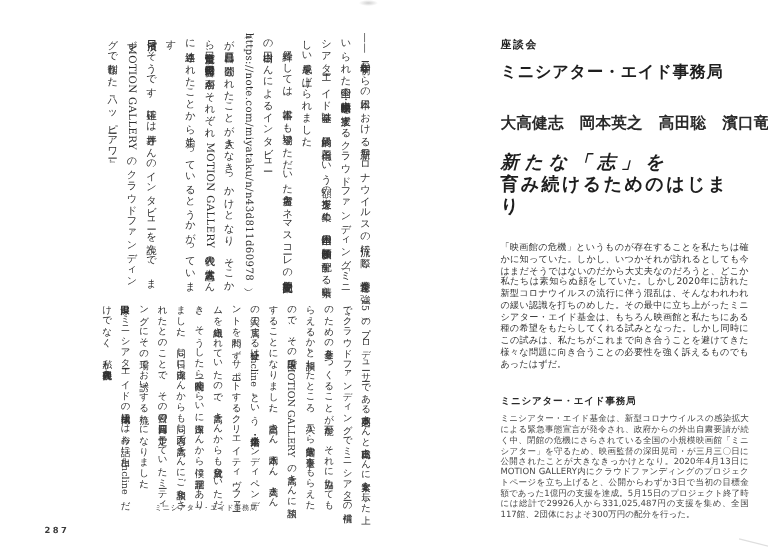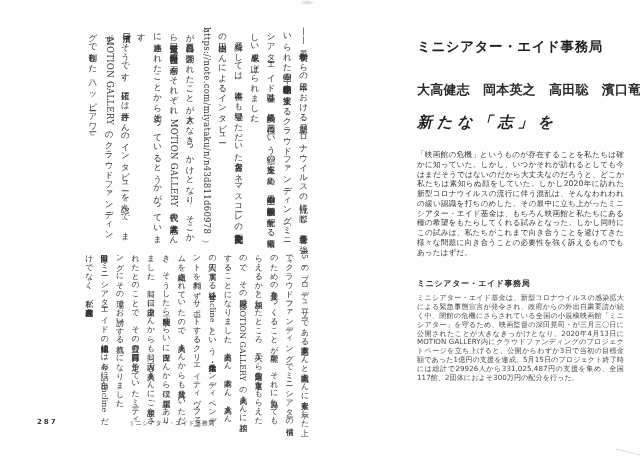--- a/index.html
+++ b/index.html
@@ -29,21 +29,21 @@
   }
   .band2 {
     left: 32px; top: 249px;
     width: 280px; height: 177px;
     font-size: 7.9px; line-height: 15.4px; letter-spacing: 0.05px;
   }
   .vband p { margin: 0; padding: 0; }
   .speaker { font-weight: bold; font-family: "DejaVu Sans", "Liberation Sans", sans-serif; font-size: 0.95em; }
 
   .footer-num {
-    left: 37px; top: 418px;
+    left: 37px; top: 438px;
     font-family: "DejaVu Sans", "Liberation Sans", sans-serif;
     font-size: 7px; font-weight: bold; letter-spacing: 2px; color: #3a3a3a;
   }
   .footer-running {
     left: 129px; top: 419px;
     font-family: "DejaVu Sans", "Liberation Sans", sans-serif;
     font-size: 6px; letter-spacing: 0.5px; color: #3a3a3a;
   }
 
   
@@ -114,27 +114,29 @@
     <p>（15）のプロデューサーである岡本英之さんと高田聡さんに素案を示した上で『クラウドファンディングでミニシアターの補償のための基金をつくることが可能か、それに協力してもらえるか』と相談したところ、二人から肯定的な返事をもらえたので、その段階でMOTION GALLERYの大高さんに相談することになりました。高田さん、岡本さん、大高さんの三人の属する会社は『Incline』という、企業・自治体・インディペンデントを問わずサポートするクリエイティヴ・ファームを組織されていたので。大高さんからも賛成をいただき、そうしたら一時間後くらいに深田さんから僕に電話がありました。同じ日に深田さんからも同じ内容で大高さんにご相談をされたとのことで、その翌日の四月三日に予定していたミーティングにその場でお誘いする流れになりました。</p>
     <p><span class="speaker">深田</span><span>　ミニシアター・エイドの構成団体には今お話に出たInclineだけでなく、私が共同代表理事を</span></p>
   </div>
 
   <div class="abs footer-num">287</div>
   <div class="abs footer-running">ミニシアター・エイド事務局</div>
 </div>
 
 <div class="rpage">
 
+  <div class="kicker">座談会</div>
 
   <div class="rtitle">ミニシアター・エイド事務局</div>
 
   <div class="participants">大高健志　岡本英之　高田聡　濱口竜介　深田晃司</div>
 
   <div class="subtitle">
     <div class="l1">新たな「志」を</div>
+    <div class="l2">育み続けるためのはじまり</div>
   </div>
 
   <div class="lead">「映画館の危機」というものが存在することを私たちは確かに知っていた。しかし、いつかそれが訪れるとしても今はまだそうではないのだから大丈夫なのだろうと、どこか私たちは素知らぬ顔をしていた。しかし2020年に訪れた新型コロナウイルスの流行に伴う混乱は、そんなわれわれの緩い認識を打ちのめした。その最中に立ち上がったミニシアター・エイド基金は、もちろん映画館と私たちにある種の希望をもたらしてくれる試みとなった。しかし同時にこの試みは、私たちがこれまで向き合うことを避けてきた様々な問題に向き合うことの必要性を強く訴えるものでもあったはずだ。</div>
 
   <div class="profile-heading">ミニシアター・エイド事務局</div>
   <div class="profile-body">ミニシアター・エイド基金は、新型コロナウイルスの感染拡大による緊急事態宣言が発令され、政府からの外出自粛要請が続く中、閉館の危機にさらされている全国の小規模映画館「ミニシアター」を守るため、映画監督の深田晃司・が三月三〇日に公開されたことが大きなきっかけとなり。2020年4月13日にMOTION GALLERY内にクラウドファンディングのプロジェクトページを立ち上げると、公開からわずか3日で当初の目標金額であった1億円の支援を達成。5月15日のプロジェクト終了時には総計で29926人から331,025,487円の支援を集め、全国117館、2団体におよそ300万円の配分を行った。</div>
 
 </div>
 
 </body></html>

